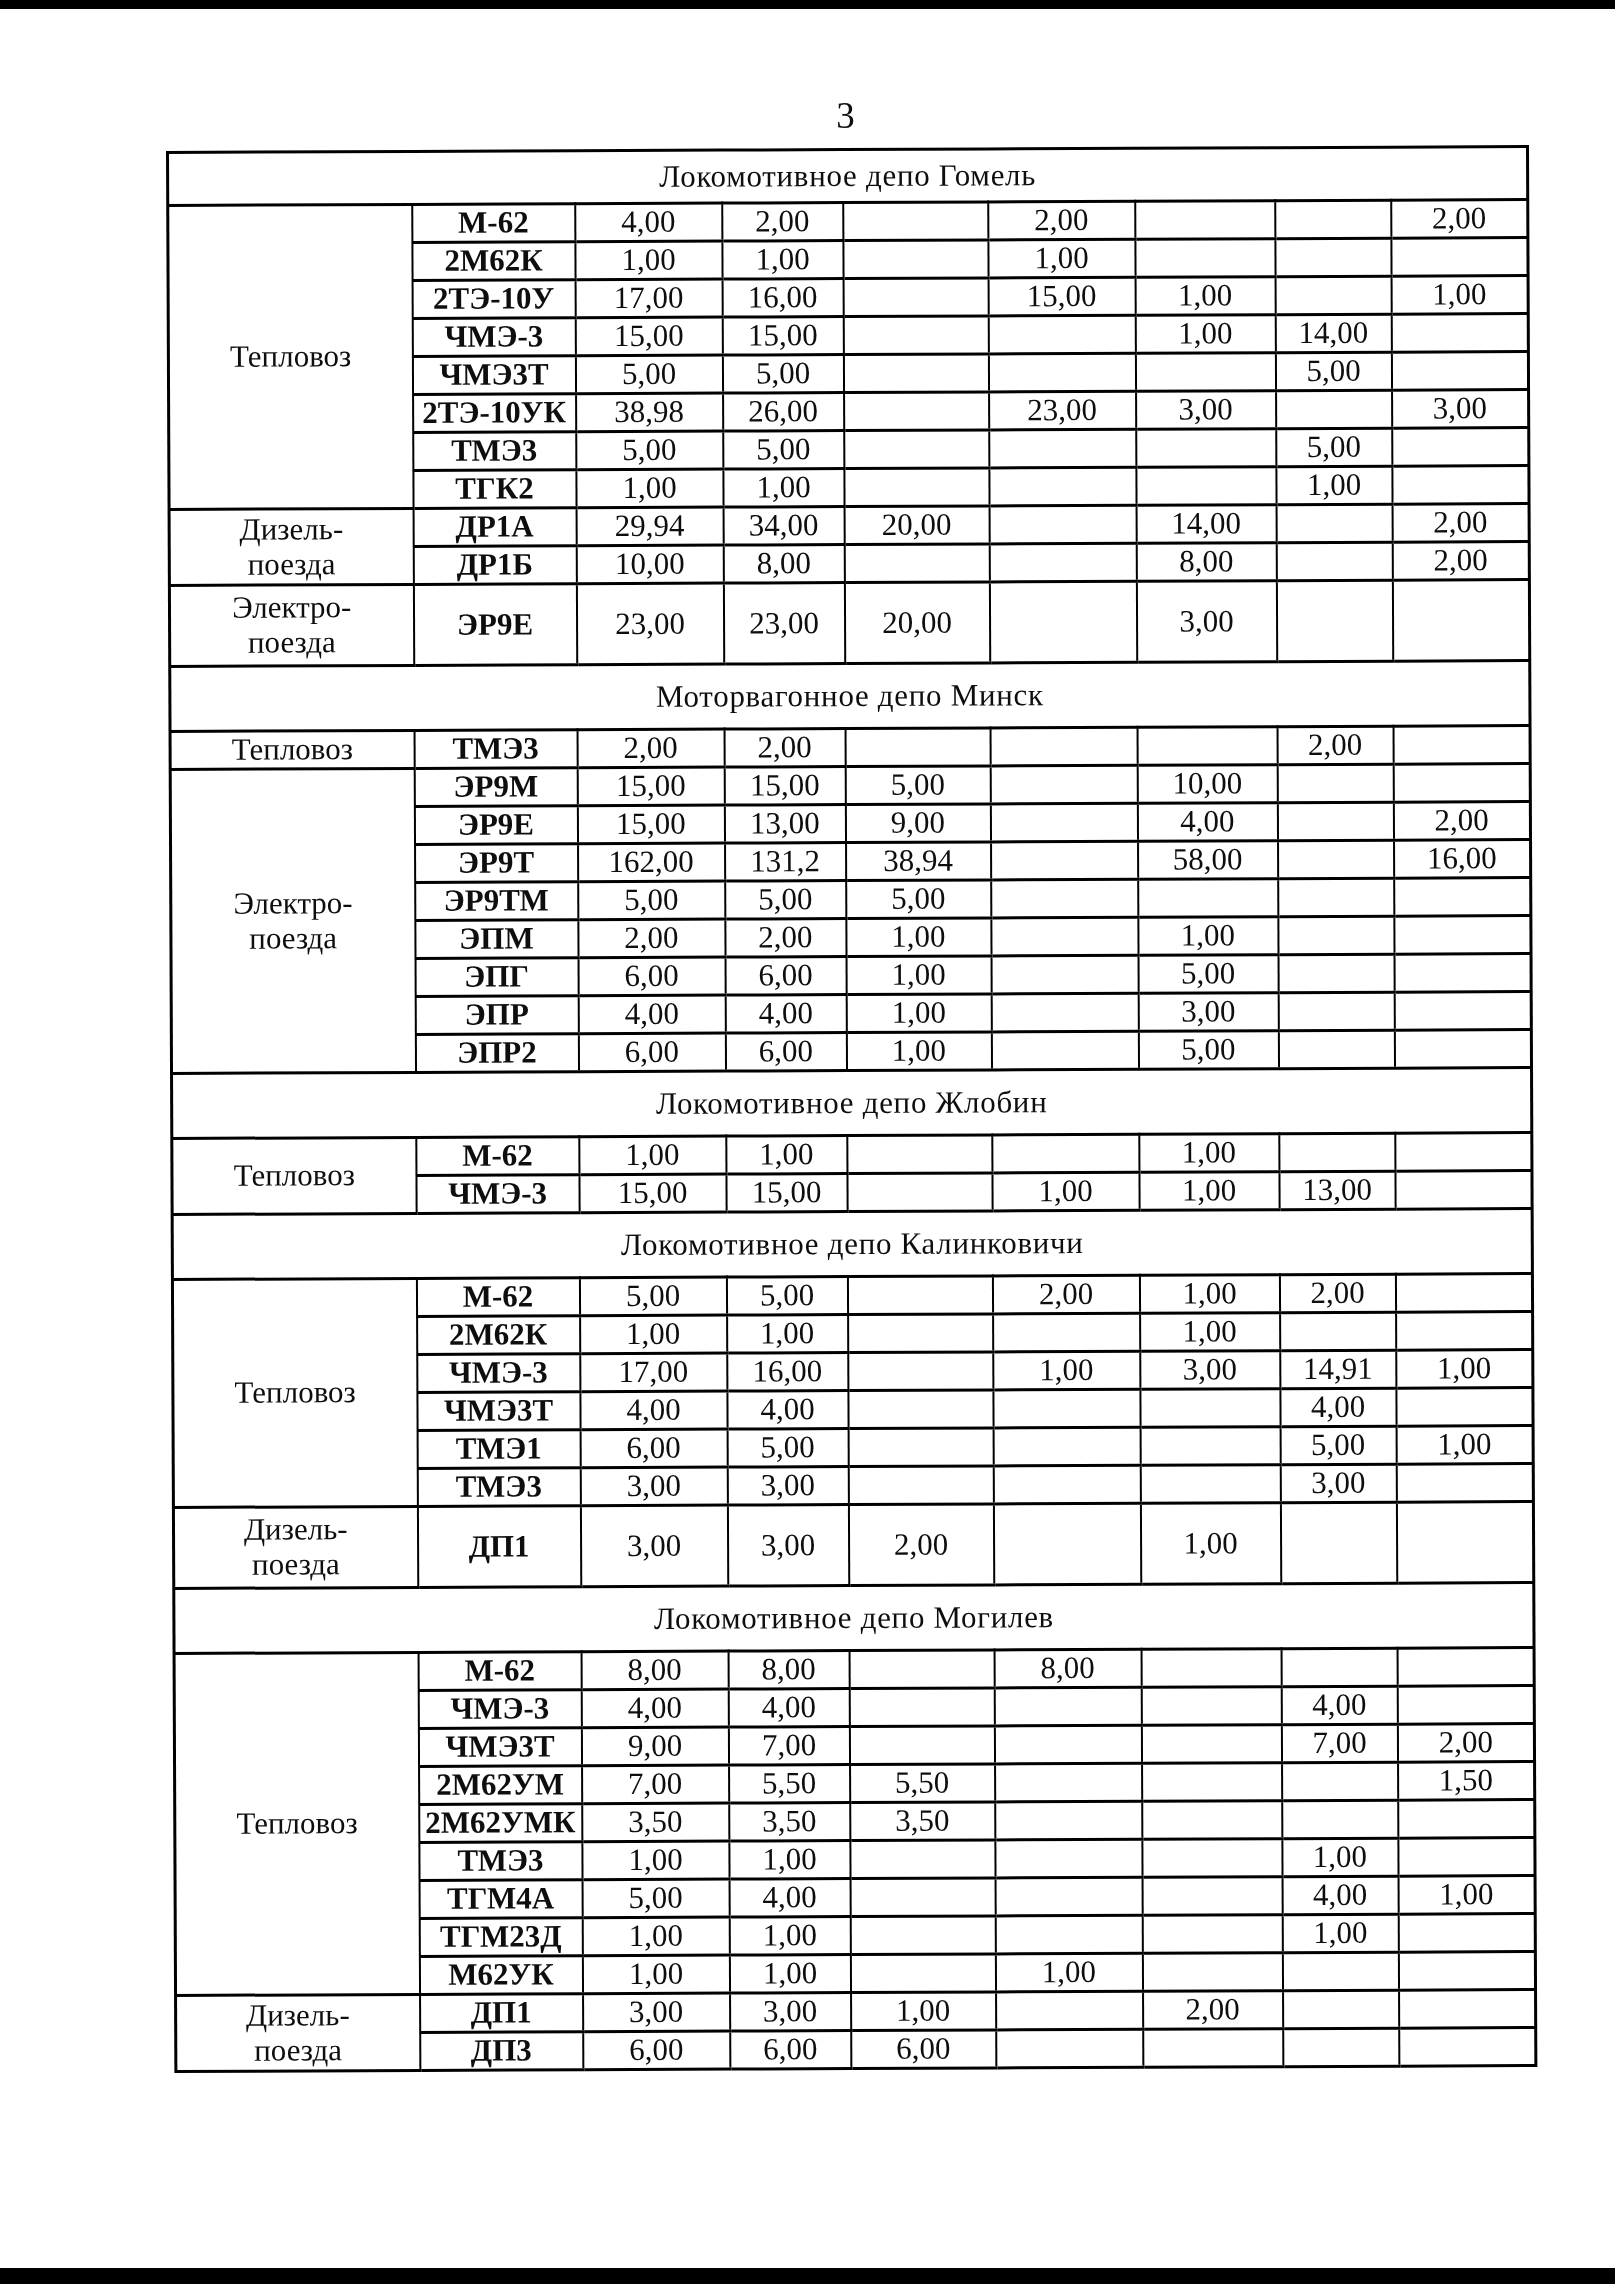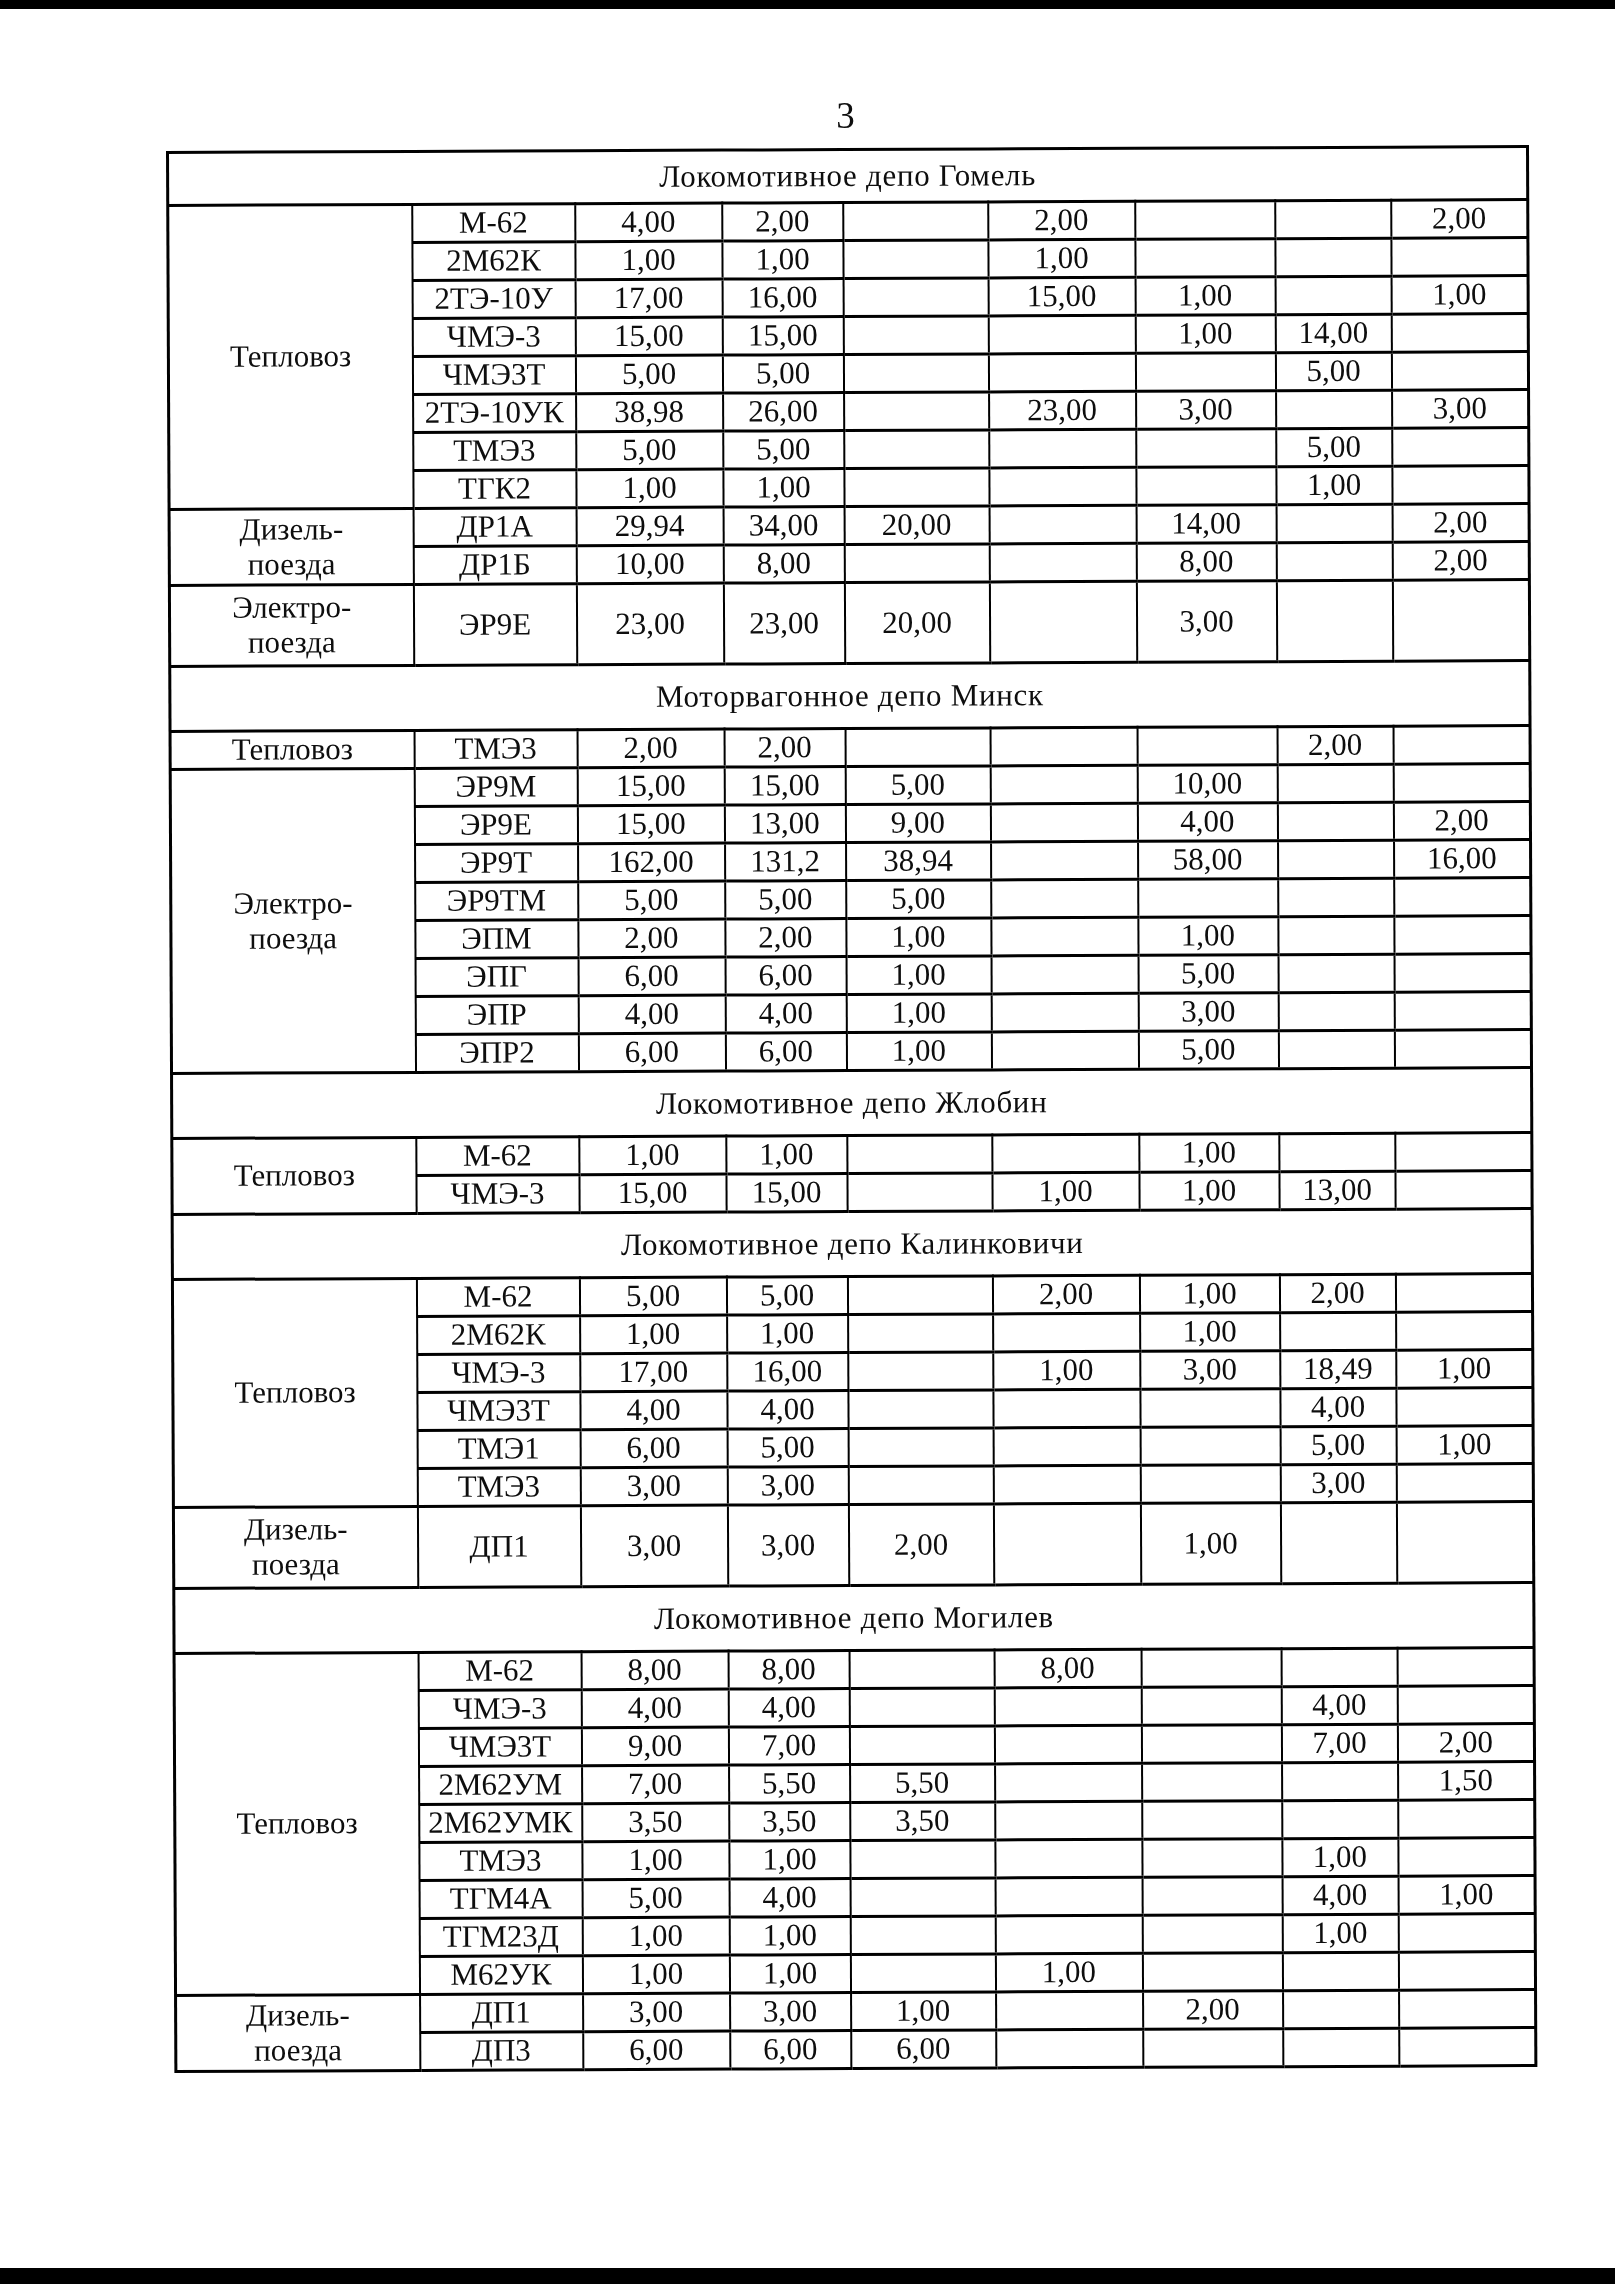--- a/index.html
+++ b/index.html
@@ -51,21 +51,21 @@
   tr.section-row td {
     font-size: 31px;
     letter-spacing: 0.7px;
   }
   tr.data-row { height: 38px; }
   tr.data-row.tall { height: 81px; }
   td.cat {
     white-space: pre-line;
     font-size: 31px;
   }
-  td.model { font-size: 30px; }
+  td.model { font-size: 30px; font-weight: bold; }
   td.val { font-size: 31px; }
 </style>
 </head>
 <body>
 
 <div class="scan-bar-top"></div>
 <div class="scan-bar-bottom"></div>
 
 <div class="page-number">3</div>
 
@@ -344,21 +344,21 @@
         <td class="val"></td>
         <td class="val"></td>
       </tr>
       <tr class="data-row">
         <td class="model">ЧМЭ-3</td>
         <td class="val">17,00</td>
         <td class="val">16,00</td>
         <td class="val"></td>
         <td class="val">1,00</td>
         <td class="val">3,00</td>
-        <td class="val">18,49</td>
+        <td class="val">14,91</td>
         <td class="val">1,00</td>
       </tr>
       <tr class="data-row">
         <td class="model">ЧМЭ3Т</td>
         <td class="val">4,00</td>
         <td class="val">4,00</td>
         <td class="val"></td>
         <td class="val"></td>
         <td class="val"></td>
         <td class="val">4,00</td>

